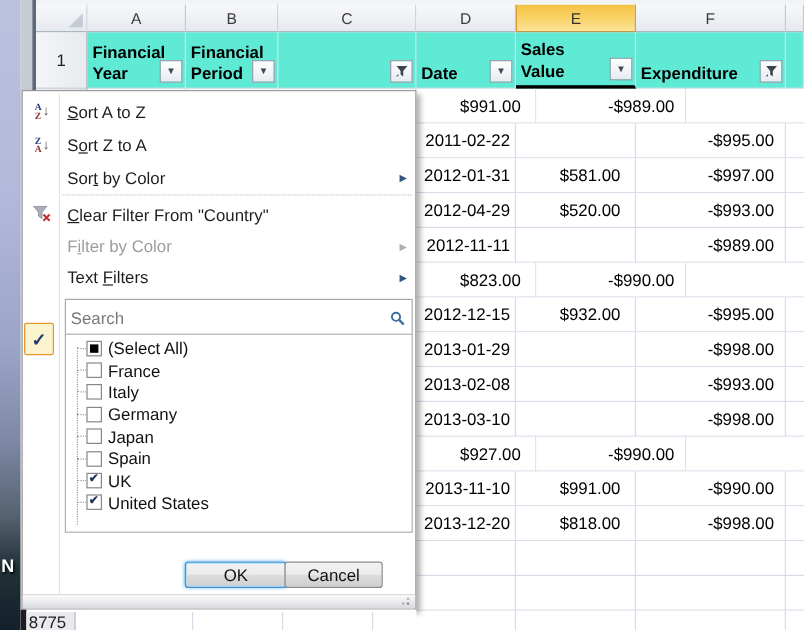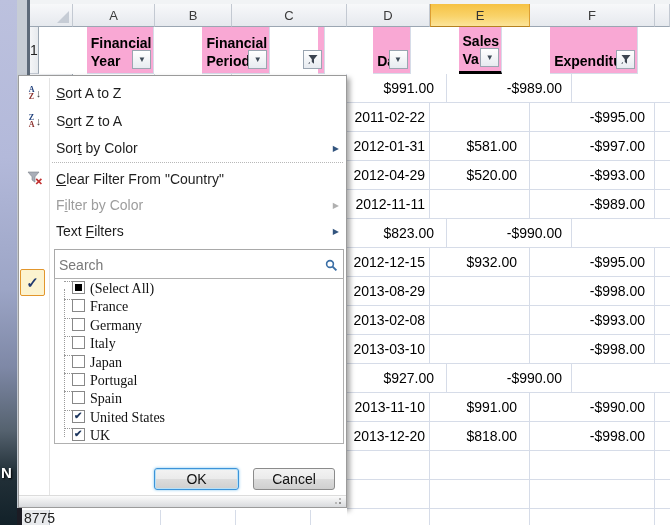--- a/index.html
+++ b/index.html
@@ -26,24 +26,24 @@
     border-left:1px solid #dc9e33;border-right:1px solid #dc9e33;border-bottom:1px solid #b5811f;color:#333;}
   .corner-cell::after{content:'';position:absolute;right:3px;bottom:3px;width:0;height:0;
     border-left:12px solid transparent;border-bottom:12px solid #c6ccd5;}
   .w-hdr{width:43px;} .w-a{width:82px;} .w-b{width:77px;} .w-c{width:115px;}
   .w-d{width:83px;} .w-e{width:100px;} .w-f{width:125px;} .w-g{flex:1;}
 
   .row1{position:absolute;left:0;top:27px;height:47px;display:flex;width:640px;}
   .rowhdr{box-sizing:border-box;background:linear-gradient(90deg,#f4f5f7,#e7eaee);
     border-right:1px solid #9ba6b2;border-bottom:1px solid #c3c9d2;
     display:flex;align-items:center;justify-content:center;font-size:14px;color:#222;}
-  .h-cell{position:relative;box-sizing:border-box;background:#f9a8d4;
+  .h-cell{position:relative;box-sizing:border-box;background:#5eead4;
     border-right:1px solid #d6dce8;border-bottom:1px solid #d6dce8;
     font-weight:bold;font-size:14px;color:#000;line-height:1.3;
-    display:flex;flex-direction:column;justify-content:flex-end;padding:2px 2px 3px 4px;margin-left:48px;}
+    display:flex;flex-direction:column;justify-content:flex-end;padding:2px 2px 3px 4px;}
   .h-cell.active{border-bottom:3px solid #000;}
   .h-text span{display:block;white-space:nowrap;}
   .filter-btn{position:absolute;right:2px;bottom:4px;width:19px;height:19px;box-sizing:border-box;
     border:1px solid #9aa5b1;background:linear-gradient(#ffffff,#e7ebf0);
     display:flex;align-items:center;justify-content:center;}
   .filter-btn .chev{font-size:8px;color:#3f4b58;line-height:8px;}
 
   .rows-container{position:absolute;left:0;top:74px;width:640px;}
   .grid-row{display:flex;height:29px;}
   .cell{box-sizing:border-box;border-right:1px solid #d6dce8;border-bottom:1px solid #d6dce8;
@@ -82,45 +82,45 @@
   .mag{margin-right:5px;display:flex;}
 
   .check-btn{position:absolute;left:1px;top:193px;width:25px;height:27px;box-sizing:border-box;
     border:1px solid #e2962c;border-radius:2px;background:#fcf3cf;
     display:flex;align-items:center;justify-content:center;
     color:#223a70;font-weight:bold;font-size:15px;}
 
   .value-list{position:absolute;left:35px;top:202px;width:290px;height:166px;box-sizing:border-box;
     border:1px solid #b0b0b0;background:#fff;overflow:hidden;padding-top:2px;}
   .tree-vline{position:absolute;left:9px;top:10px;height:148px;width:0;border-left:1px dotted #9a9a9a;}
-  .value-row{height:18.4px;display:flex;padding-left:9px;font-family:Liberation Serif, serif;}
+  .value-row{height:18.4px;display:flex;align-items:center;padding-left:9px;}
   .stub{width:8px;height:0;border-top:1px dotted #9a9a9a;flex:none;}
   .cbx{width:13px;height:13px;box-sizing:border-box;border:1px solid #888;background:#fff;
     margin-right:5px;position:relative;flex:none;}
   .cbx.mixed::after{content:'';position:absolute;left:2px;top:2px;width:7px;height:7px;background:#000;}
   .cbx.checked::after{content:'\2714';position:absolute;left:1px;top:-2px;font-size:10px;
     color:#1c355e;font-weight:bold;line-height:13px;}
   .value-label{font-size:14px;color:#111;white-space:nowrap;}
 
   .btn{position:absolute;top:392px;height:22px;box-sizing:border-box;border-radius:3px;
     font-size:14px;color:#111;display:flex;align-items:center;justify-content:center;
     background:linear-gradient(#f3f3f3 0%,#ebebeb 48%,#dcdcdc 52%,#cfcfcf 100%);}
   .btn-ok{left:135px;width:85px;border:1px solid #3c93d8;
     box-shadow:inset 0 0 0 1px #b7e0f7,0 0 3px #7fc3ee;}
-  .btn-cancel{left:234px;width:82px;border:1px solid #8b8b8b;}
+  .btn-cancel{left:218px;width:82px;border:1px solid #8b8b8b;}
 
   .resize-strip{position:absolute;left:0;right:0;bottom:0;height:11px;
     background:linear-gradient(#fbfbfb,#d8dadd);border-top:1px solid #dcdcdc;}
   .grip{position:absolute;right:5px;bottom:3px;width:2px;height:2px;background:#909090;
     box-shadow:-4px 0 #b8b8b8,0 -4px #b8b8b8;}
 
   
   .bottom-sliver{position:absolute;left:17px;top:508px;width:330px;height:17px;background:#fff;z-index:11;}
   .bs-darkbar{position:absolute;left:0;top:0;width:5px;height:17px;background:#1c1c24;}
-  .bs-rowhdr{position:absolute;left:5px;top:2px;width:28px;height:15px;background:#e8eaed;
+  .bs-rowhdr{position:absolute;left:5px;top:2px;width:41px;height:15px;background:#e8eaed;
     border-right:1px solid #b6bcc4;box-sizing:border-box;font-size:14px;color:#222;
     display:flex;align-items:flex-start;padding-left:2px;}
   .bs-line{position:absolute;top:2px;width:1px;height:15px;background:#d6dce8;}
 </style>
 </head>
 <body>
 
 <div id="screen">
 
   <div class="desktop">
@@ -275,21 +275,21 @@
           <div class="cell w-d num pad-d">2012-12-15</div>
           <div class="cell w-e num pad-e">$932.00</div>
           <div class="cell w-f num pad-f">-$995.00</div>
           <div class="cell w-g last"></div>
         </div>
         <div class="grid-row">
           <div class="cell rh w-hdr"></div>
           <div class="cell w-a"></div>
           <div class="cell w-b"></div>
           <div class="cell w-c"></div>
-          <div class="cell w-d num pad-d">2013-08-29</div>
+          <div class="cell w-d num pad-d">2013-01-29</div>
           <div class="cell w-e num pad-e"></div>
           <div class="cell w-f num pad-f">-$998.00</div>
           <div class="cell w-g last"></div>
         </div>
         <div class="grid-row">
           <div class="cell rh w-hdr"></div>
           <div class="cell w-a"></div>
           <div class="cell w-b"></div>
           <div class="cell w-c"></div>
           <div class="cell w-d num pad-d">2013-02-08</div>
@@ -448,51 +448,46 @@
             <span class="value-label">(Select All)</span>
           </div>
           <div class="value-row">
             <span class="stub"></span>
             <span class="cbx unchecked"></span>
             <span class="value-label">France</span>
           </div>
           <div class="value-row">
             <span class="stub"></span>
             <span class="cbx unchecked"></span>
+            <span class="value-label">Italy</span>
+          </div>
+          <div class="value-row">
+            <span class="stub"></span>
+            <span class="cbx unchecked"></span>
             <span class="value-label">Germany</span>
-          </div>
-          <div class="value-row">
-            <span class="stub"></span>
-            <span class="cbx unchecked"></span>
-            <span class="value-label">Italy</span>
           </div>
           <div class="value-row">
             <span class="stub"></span>
             <span class="cbx unchecked"></span>
             <span class="value-label">Japan</span>
           </div>
           <div class="value-row">
             <span class="stub"></span>
             <span class="cbx unchecked"></span>
-            <span class="value-label">Portugal</span>
-          </div>
-          <div class="value-row">
-            <span class="stub"></span>
-            <span class="cbx unchecked"></span>
             <span class="value-label">Spain</span>
+          </div>
+          <div class="value-row">
+            <span class="stub"></span>
+            <span class="cbx checked"></span>
+            <span class="value-label">UK</span>
           </div>
           <div class="value-row">
             <span class="stub"></span>
             <span class="cbx checked"></span>
             <span class="value-label">United States</span>
-          </div>
-          <div class="value-row">
-            <span class="stub"></span>
-            <span class="cbx checked"></span>
-            <span class="value-label">UK</span>
           </div>
         </div>
     </div>
 
     <div class="btn btn-ok">OK</div>
     <div class="btn btn-cancel">Cancel</div>
 
     <div class="resize-strip">
       <span class="grip"></span>
     </div>

